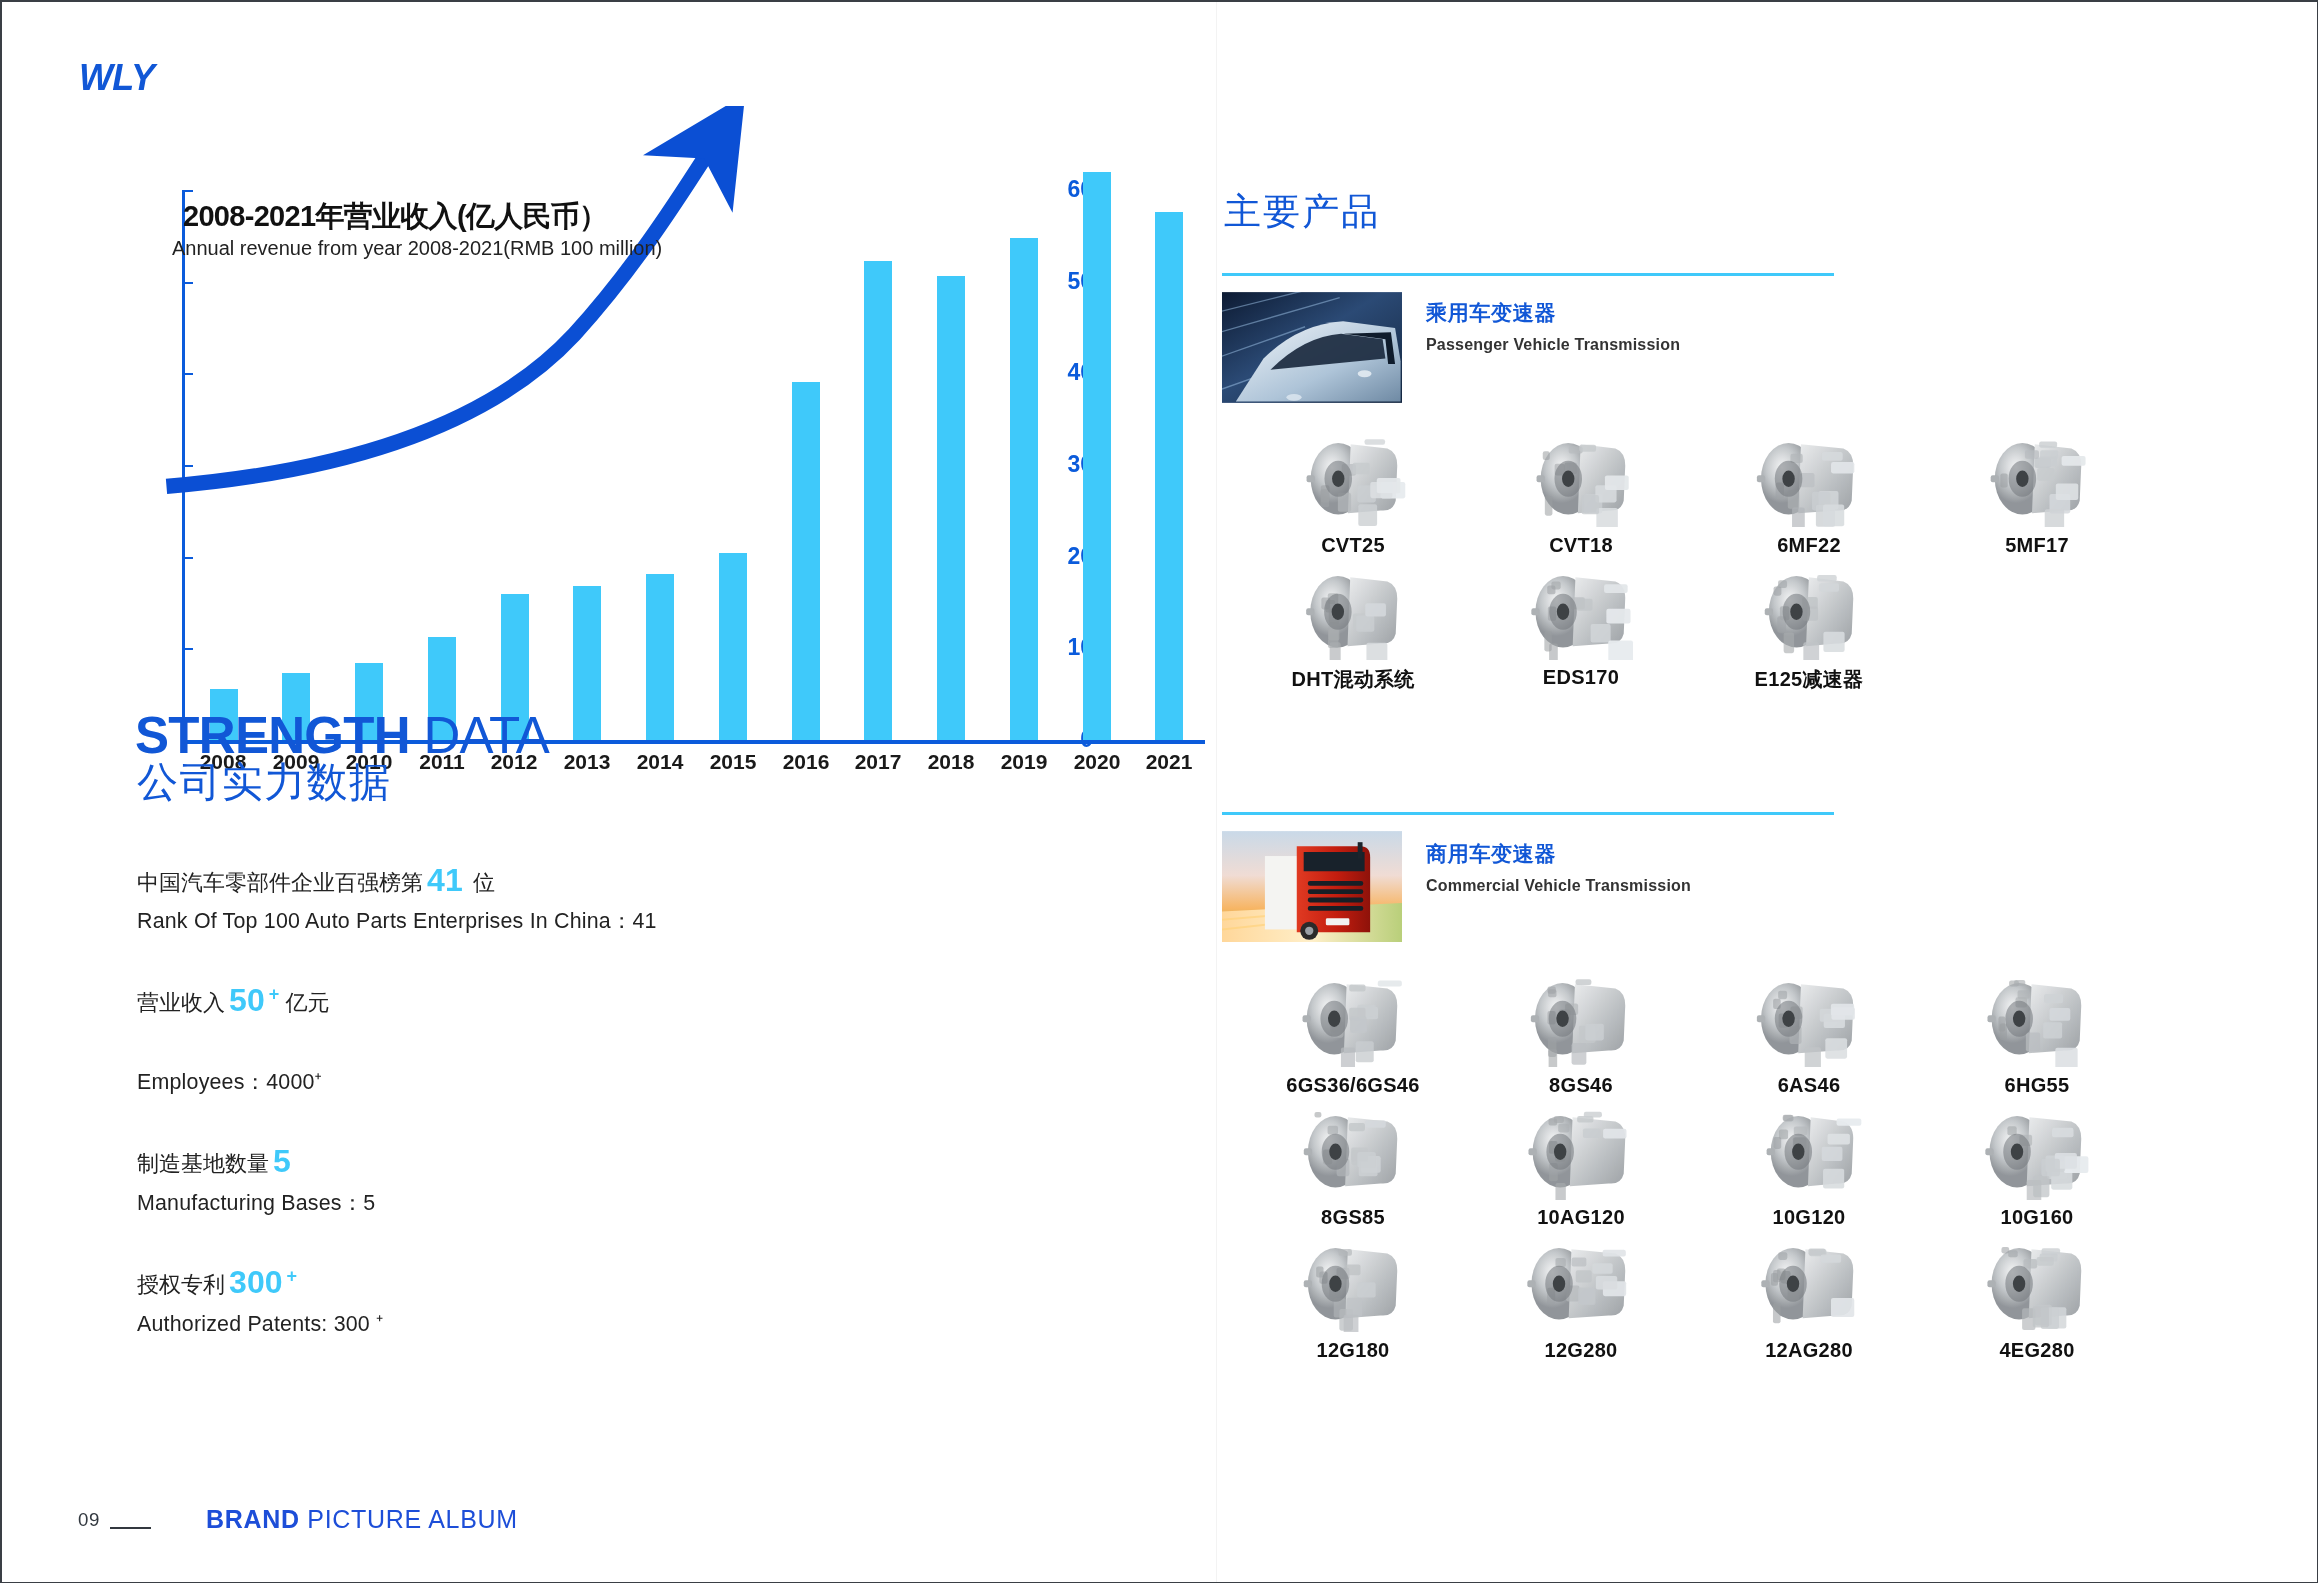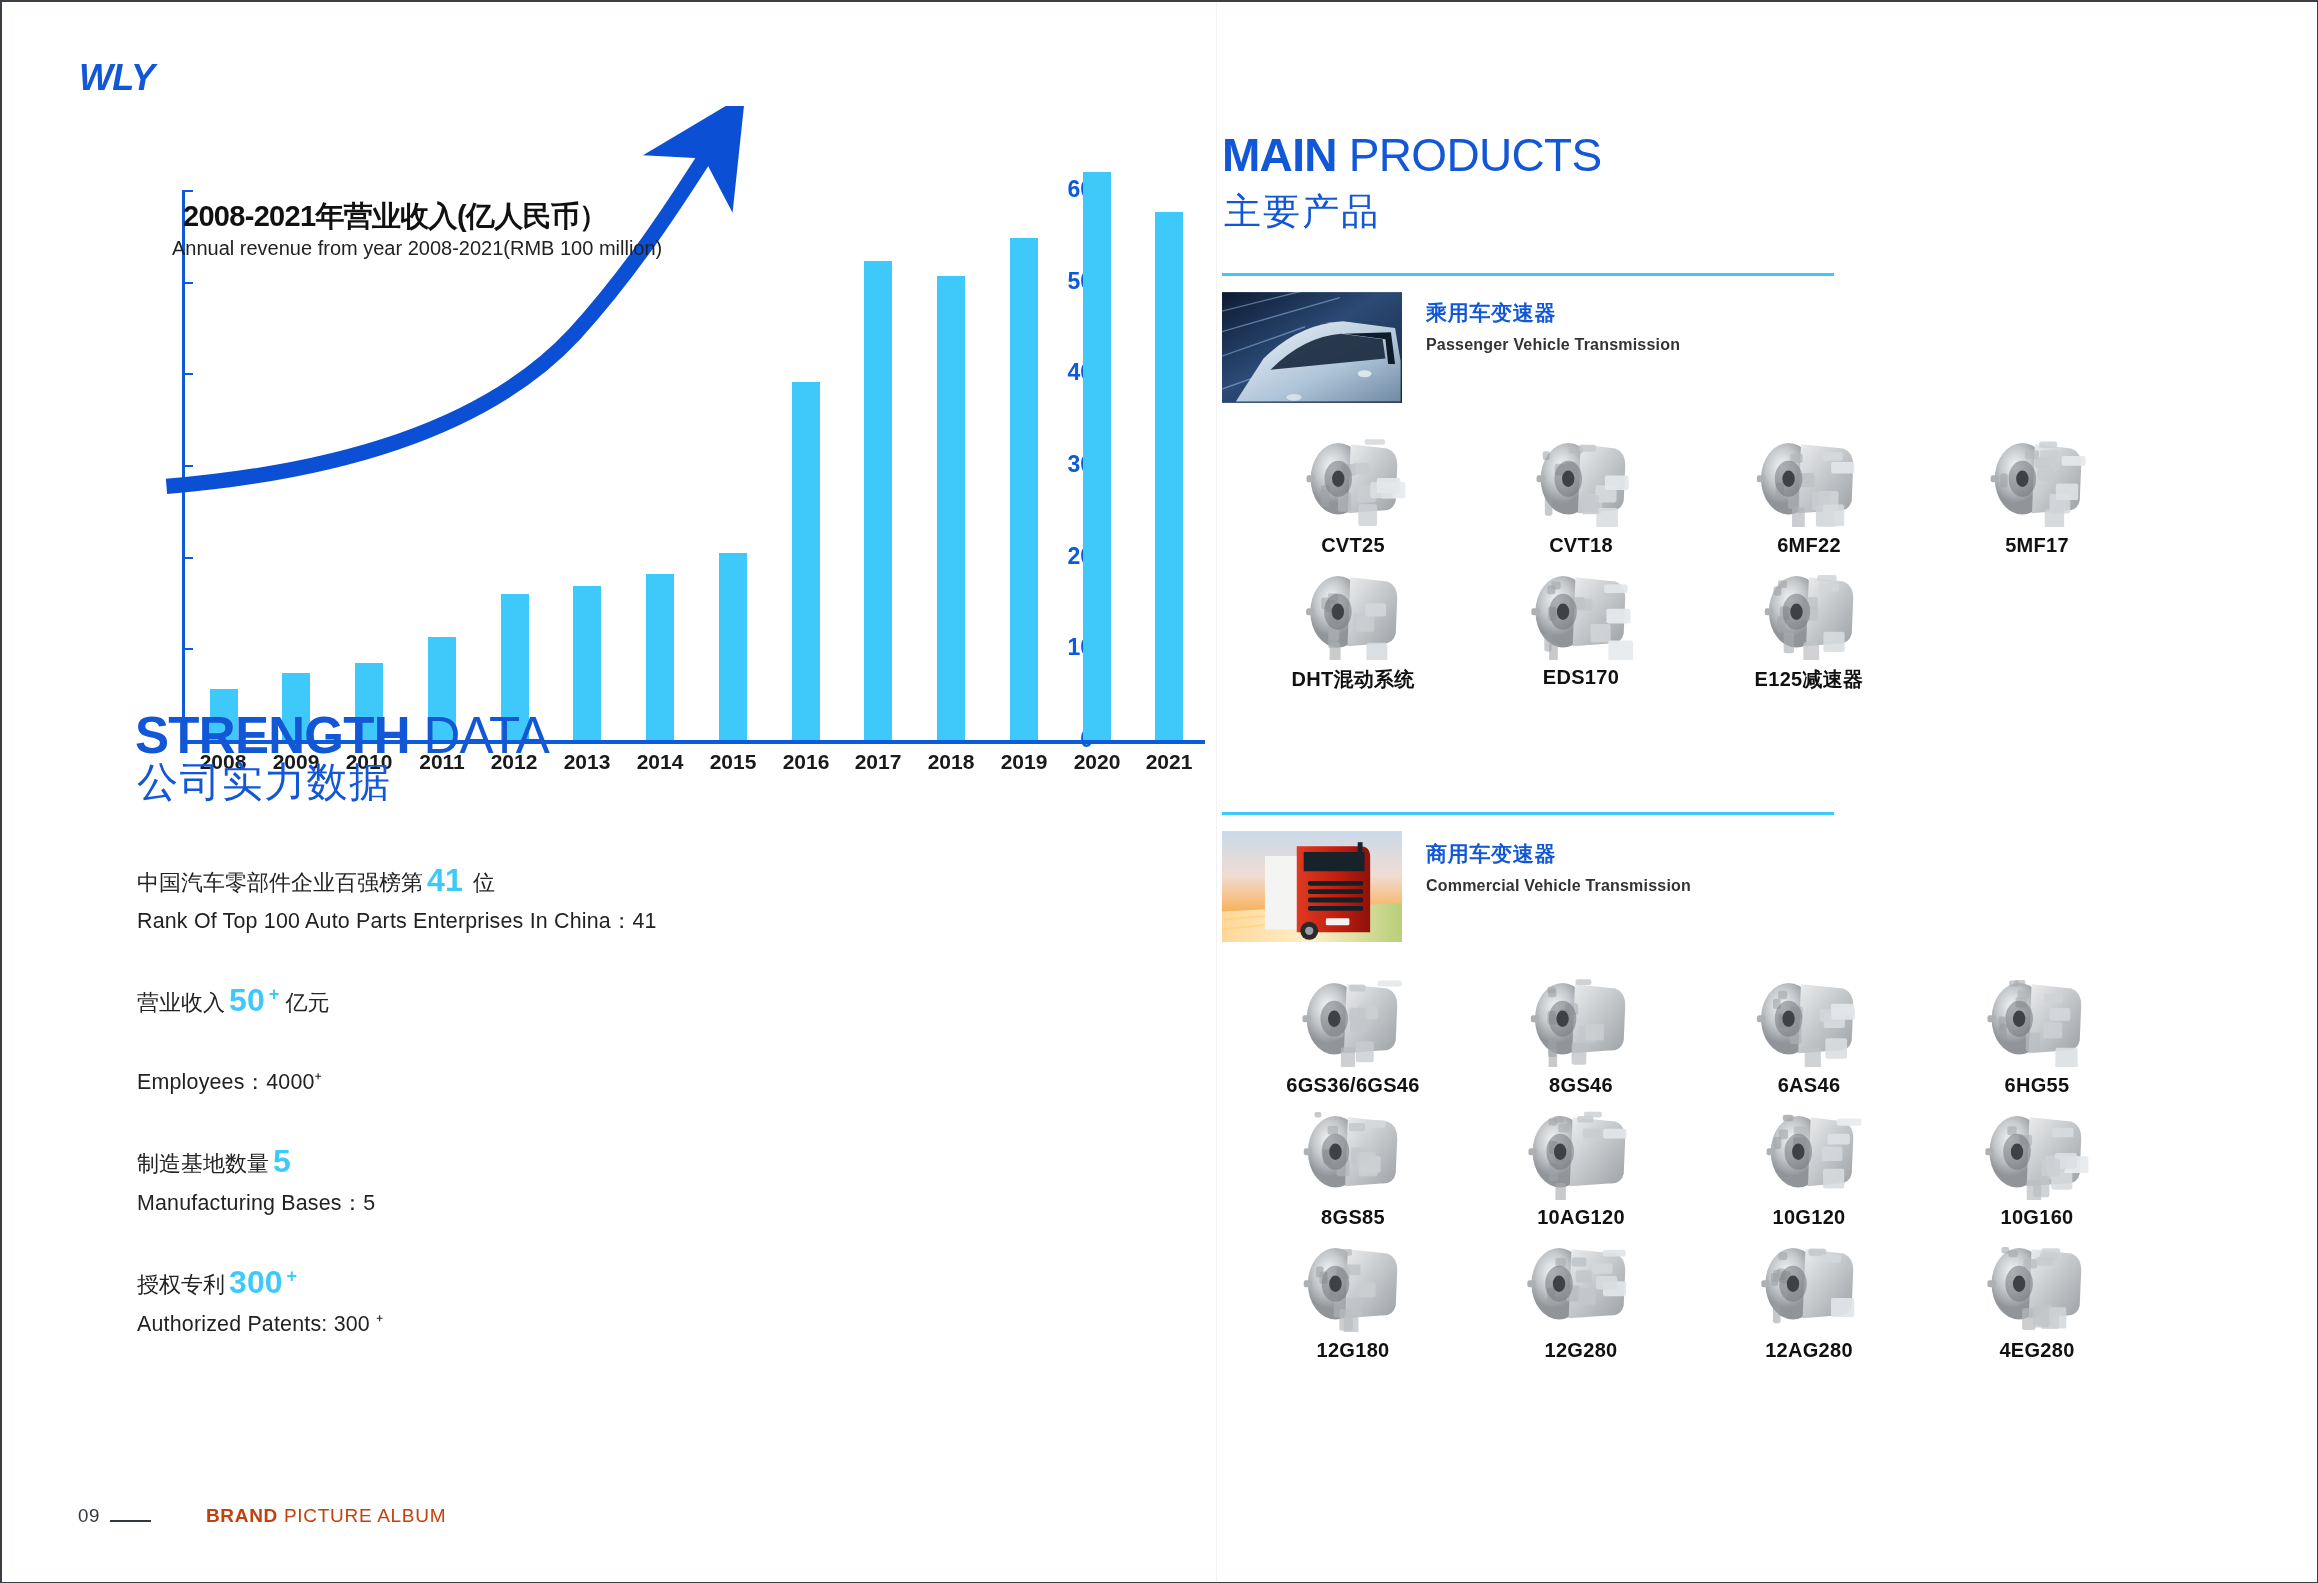--- a/index.html
+++ b/index.html
@@ -37,21 +37,21 @@
   .stat{margin-bottom:44px;}
   .stat .cn{font-size:22px;color:#222;line-height:1.35;white-space:nowrap;}
   .stat .cn .num{color:#3fc9fa;font-size:32px;font-weight:bold;vertical-align:-1.4px;padding:0 4.1px;}
   .stat .cn .plus{color:#3fc9fa;font-size:18px;font-weight:bold;vertical-align:9.7px;}
   .stat .en{font-size:21.4px;color:#222;margin-top:4.1px;letter-spacing:0.2px;white-space:nowrap;}
 
   
   .footer{position:absolute;left:76px;top:1503px;display:flex;align-items:center;gap:0;}
   .fpage{font-size:18.7px;color:#32383f;letter-spacing:0.7px;}
   .frule{width:41px;height:2.1px;background:#32383f;margin:0 55px 0 9.7px;align-self:flex-end;margin-bottom:4.8px;}
-  .fbrand{font-size:19px;color:#c2410c;letter-spacing:0.7px;}
+  .fbrand{font-size:25px;color:#1d4ed8;letter-spacing:0.7px;}
   .fbrand b{font-weight:bold;}
 
   
   .mp-en{position:absolute;left:1220px;top:126px;font-size:46px;font-weight:bold;color:#1157d6;letter-spacing:-0.7px;}
   .mp-en .light{font-weight:normal;}
   .mp-cn{position:absolute;left:1222px;top:185px;font-size:37px;color:#1157d6;letter-spacing:2.1px;}
 
   .divider{position:absolute;height:2.8px;background:#3fc9fa;left:1220px;width:612px;}
 
   .sec-img{position:absolute;width:180px;height:111px;overflow:hidden;}
@@ -163,21 +163,20 @@
         <div class="en">Authorized Patents: 300 ⁺</div>
       </div>
     </div>
 
   <div class="footer">
     <span class="fpage">09</span>
     <span class="frule"></span>
     <span class="fbrand"><b>BRAND</b> <span>PICTURE ALBUM</span></span>
   </div>
 
-  <div class="mp-en"><span>MAIN</span> <span class="light">PRODUCTS</span></div>
   <div class="mp-cn">主要产品</div>
 
   <div class="divider" style="top:271px"></div>
   <div class="sec-img" style="left:1220px;top:290px">
     <svg width="180" height="111" viewBox="0 0 260 160">
       <defs>
         <linearGradient id="carbg" x1="0" y1="0" x2="1" y2="1">
           <stop offset="0%" stop-color="#0d1b33"></stop>
             <stop offset="45%" stop-color="#2b4a75"></stop>
           <stop offset="100%" stop-color="#14263f"></stop>

